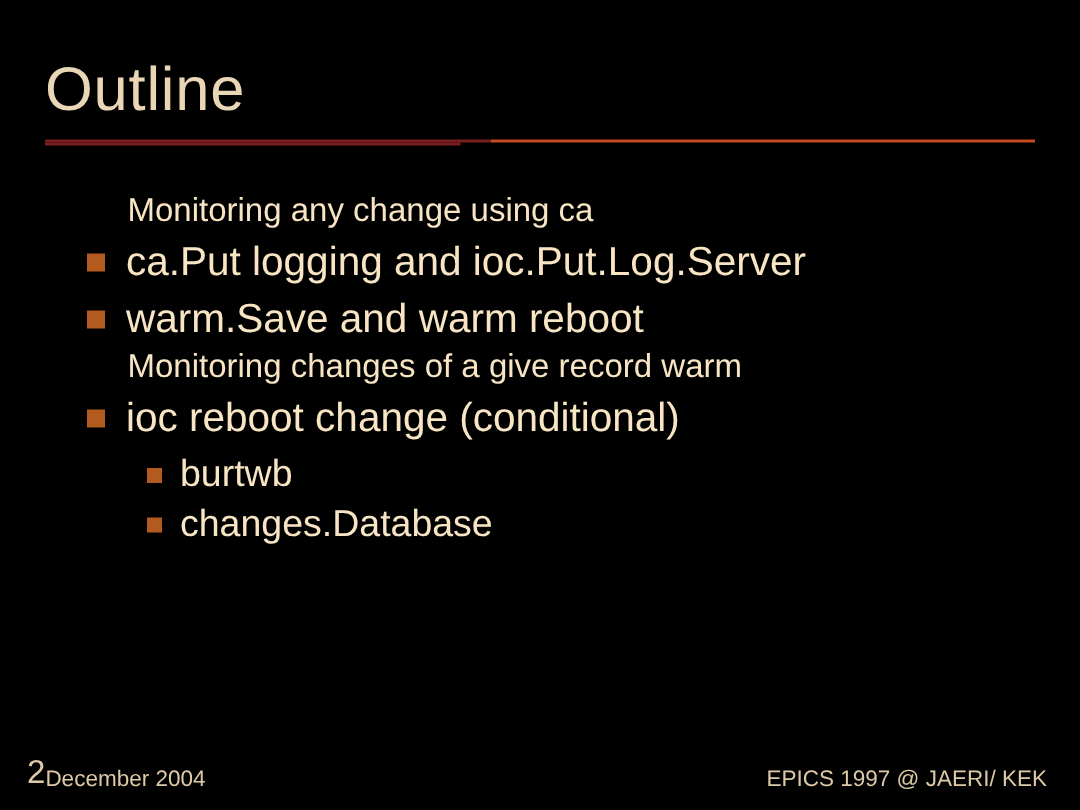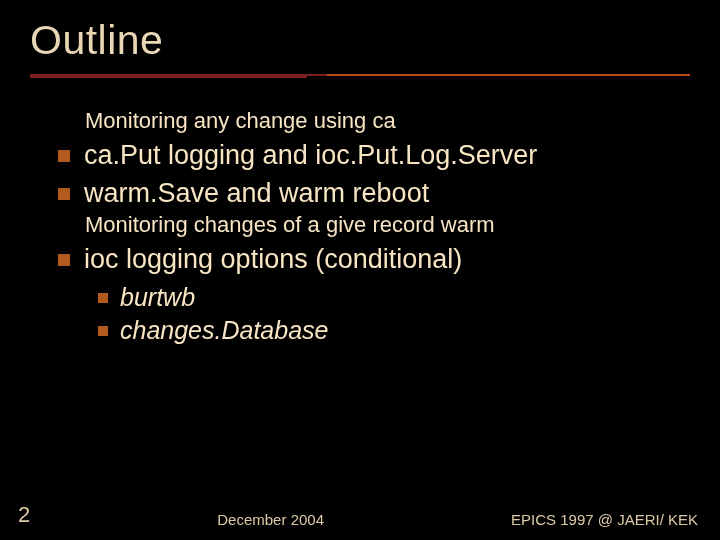--- a/index.html
+++ b/index.html
@@ -8,21 +8,21 @@
     height: 540px;
     overflow: hidden;
     background: #000000;
     font-family: Arial, Helvetica, sans-serif;
     color: #f8e5c3;
   }
   .slide {
     width: 720px;
     height: 540px;
     position: relative;
-    padding: 17px 30px 0 30px;
+    padding: 36px 30px 0 30px;
   }
   .title {
     font-size: 41px;
     color: #e8d6b5;
     font-weight: 400;
     letter-spacing: 0.5px;
     margin-bottom: 10px;
     text-shadow: 2px 2px 3px rgba(0,0,0,0.6);
   }
   .rule {
@@ -80,21 +80,20 @@
   .sub-text {
     font-size: 22px;
     color: #f8e5c3;
     margin-left: 27px;
     margin-top: 2px;
     margin-bottom: 4px;
   }
   .l2-group {
     margin-left: 40px;
     margin-top: 6px;
-    font-style: italic;
   }
   .l2-text {
     font-size: 25px;
     color: #f8e5c3;
   }
   .bullet-row.l2 {
     margin-top: 3px;
   }
   .footer {
     position: absolute;
@@ -106,21 +105,20 @@
     font-size: 15px;
     color: #dcc9a6;
     padding: 0 22px 0 18px;
   }
   .footer .pagenum {
     flex: 0 0 auto;
     font-size: 22px;
   }
   .footer .center {
     flex: 1 1 auto;
-    text-align: center;
   }
   .footer .right {
     flex: 0 0 auto;
     text-align: right;
   }
 </style>
 </head>
 <body>
 
 <div class="slide">
@@ -142,21 +140,21 @@
     </div>
 
     <div class="bullet-row l1">
       <div class="bullet-sq"></div>
       <div class="l1-text">warm.Save and warm reboot</div>
     </div>
     <div class="sub-text">Monitoring changes of a give record warm</div>
 
     <div class="bullet-row l1">
       <div class="bullet-sq"></div>
-      <div class="l1-text">ioc logging options (conditional)</div>
+      <div class="l1-text">ioc reboot change (conditional)</div>
     </div>
 
     <div class="l2-group">
       <div class="bullet-row l2">
         <div class="bullet-sq small"></div>
         <div class="l2-text">burtwb</div>
       </div>
       <div class="bullet-row l2">
         <div class="bullet-sq small"></div>
         <div class="l2-text">changes.Database</div>

